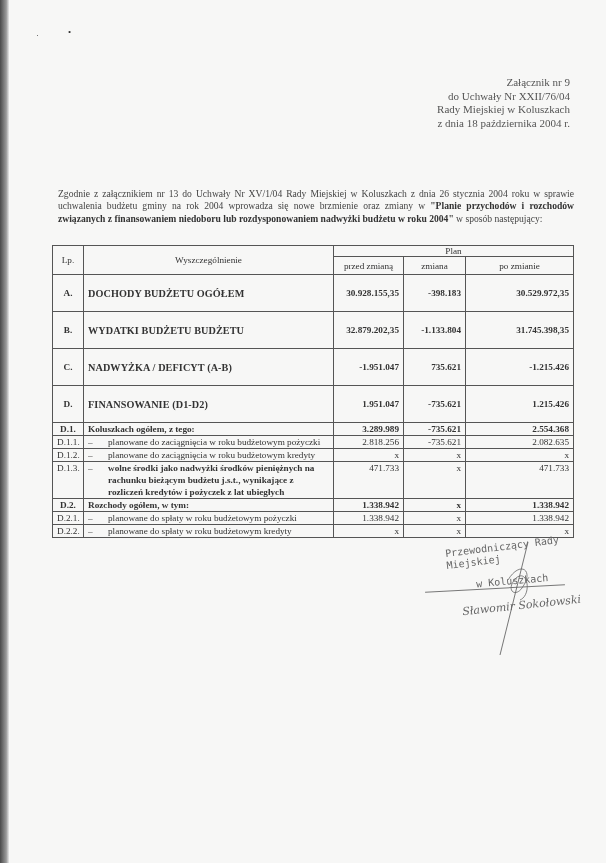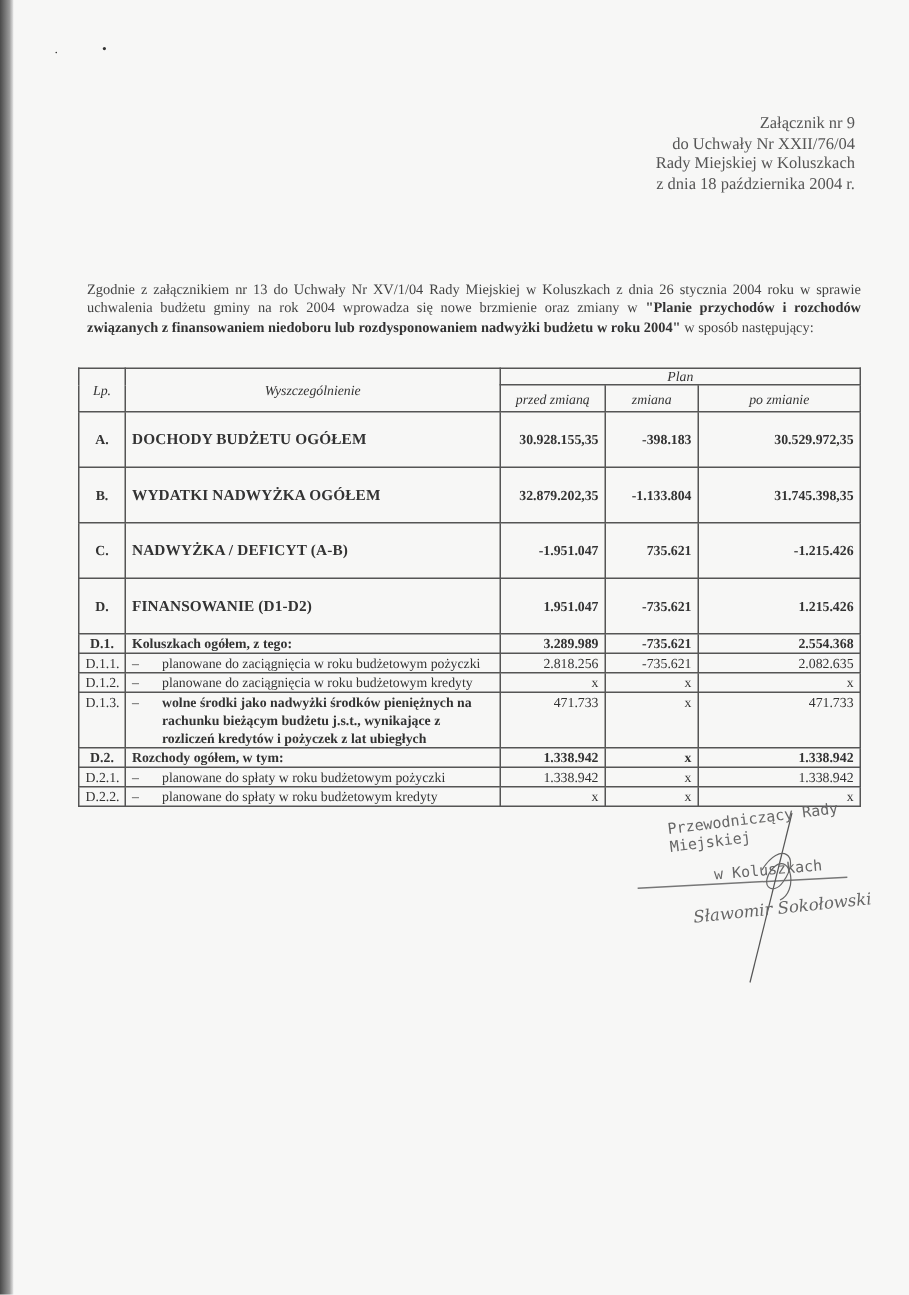--- a/index.html
+++ b/index.html
@@ -26,21 +26,21 @@
     .intro b { font-weight: bold; color: #333; }
 
     table.budget {
       position: absolute; left: 52px; top: 245px; width: 521px;
       border-collapse: collapse; table-layout: fixed;
       font-size: 9.2px; color: #333;
     }
     table.budget td, table.budget th {
       border: 1px solid #555; padding: 0 4px; vertical-align: middle;
     }
-    table.budget th { font-weight: normal; font-style: italic; }
+    table.budget th { font-weight: normal; }
     .col-lp { width: 31px; }
     .col-desc { width: 250px; }
     .col-pz { width: 70px; }
     .col-zm { width: 62px; }
     .col-po { width: 108px; }
     .hdr-top { height: 11px; }
     .hdr-bot { height: 18px; }
     .big { height: 37px; }
     .big td { font-weight: bold; }
     .big .desc { font-size: 10.2px; letter-spacing: 0.1px; font-family: Liberation Serif, serif; }
@@ -107,21 +107,21 @@
 
   <tr class="big">
     <td class="lp">A.</td>
     <td class="desc">DOCHODY BUDŻETU OGÓŁEM</td>
     <td class="num">30.928.155,35</td>
     <td class="num">-398.183</td>
     <td class="num">30.529.972,35</td>
   </tr>
   <tr class="big">
     <td class="lp">B.</td>
-    <td class="desc">WYDATKI NADWYŻKA OGÓŁEM</td>
+    <td class="desc">WYDATKI BUDŻETU BUDŻETU</td>
     <td class="num">32.879.202,35</td>
     <td class="num">-1.133.804</td>
     <td class="num">31.745.398,35</td>
   </tr>
   <tr class="big">
     <td class="lp">C.</td>
     <td class="desc">NADWYŻKA / DEFICYT (A-B)</td>
     <td class="num">-1.951.047</td>
     <td class="num">735.621</td>
     <td class="num">-1.215.426</td>

